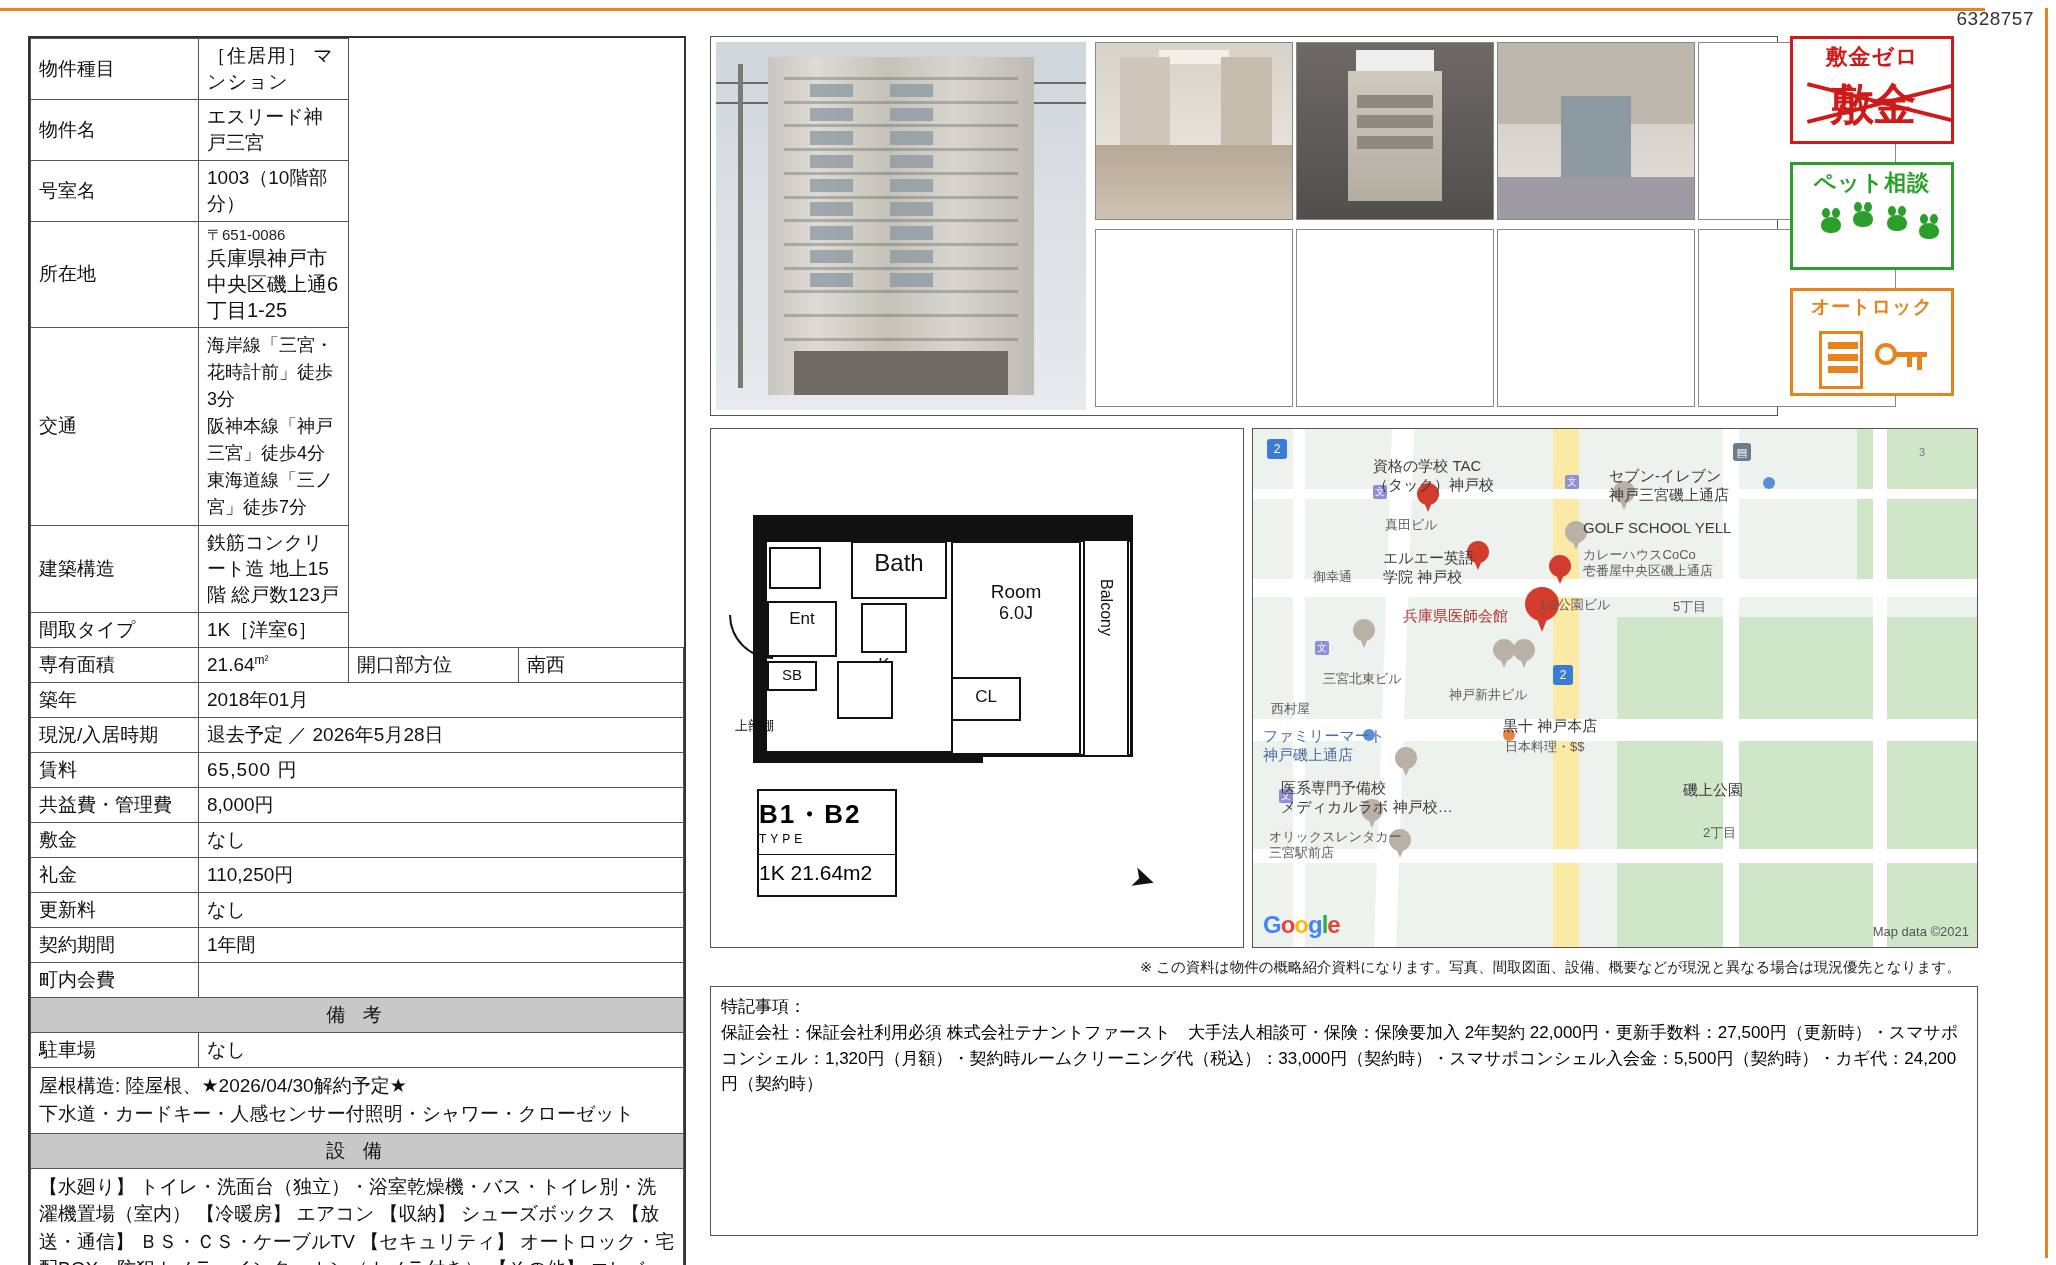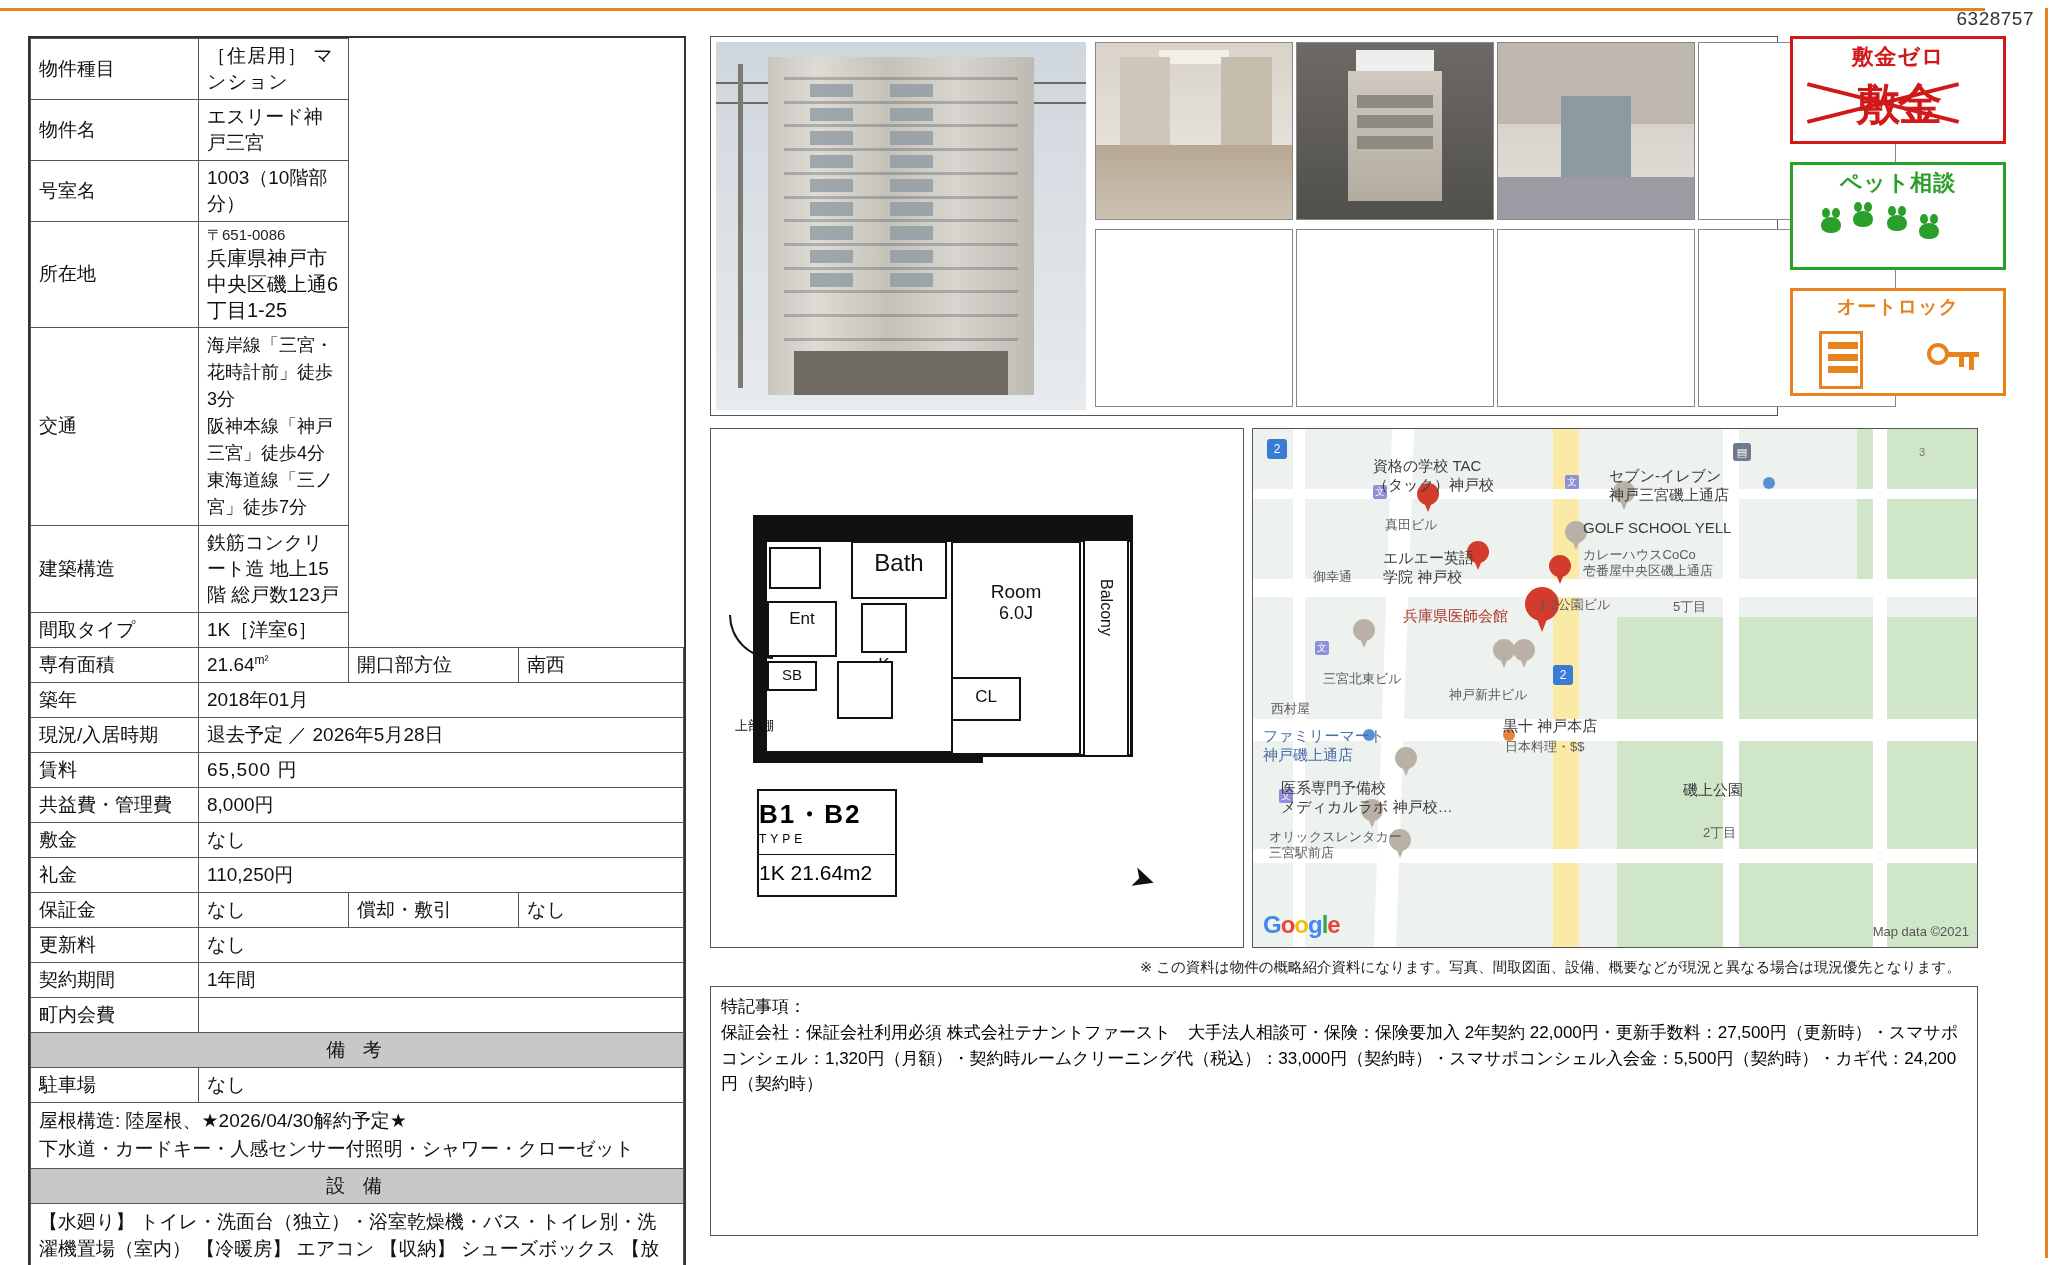--- a/index.html
+++ b/index.html
@@ -135,21 +135,21 @@
 
   .entrance { position:absolute; inset:0; background:linear-gradient(#cdc8c0,#e4e0da); }
   .en-wall { position:absolute; left:0; top:0; width:100%; height:46%; background:#bdb7ae; }
   .en-door { position:absolute; left:32%; top:30%; width:36%; height:52%; background:#8e9aa1; }
   .en-floor { position:absolute; left:0; bottom:0; width:100%; height:24%; background:#9e9ba4; }
 
   
   .badges { position: absolute; left: 1790px; top: 36px; width: 190px; }
   .badge {
     position: relative;
-    width: 216px; height: 108px;
+    width: 164px; height: 108px;
     border: 3px solid;
     margin-bottom: 18px;
     background: #fff;
     overflow: hidden;
   }
   .badge-red { border-color: #d01a1a; }
   .badge-green { border-color: #2aa02a; }
   .badge-orange { border-color: #e8821c; }
   .badge-title {
     position: absolute; left: 0; top: 3px; width: 100%;
@@ -401,26 +401,20 @@
         <td class="lbl">共益費・管理費</td>
         <td class="val" colspan="3">8,000円</td>
       </tr>
       <tr>
         <td class="lbl">敷金</td>
         <td class="val" colspan="3">なし</td>
       </tr>
       <tr>
         <td class="lbl">礼金</td>
         <td class="val" colspan="3">110,250円</td>
-      </tr>
-      <tr>
-        <td class="lbl">保証金</td>
-        <td class="val">なし</td>
-        <td class="lbl">償却・敷引</td>
-        <td class="val">なし</td>
       </tr>
       <tr>
         <td class="lbl">更新料</td>
         <td class="val" colspan="3">なし</td>
       </tr>
       <tr>
         <td class="lbl">契約期間</td>
         <td class="val" colspan="3">1年間</td>
       </tr>
       <tr>

